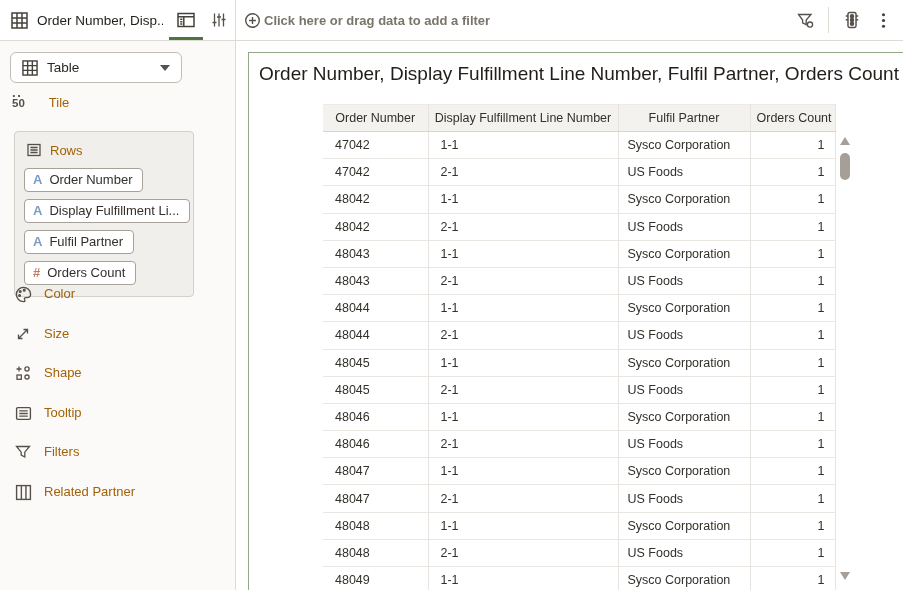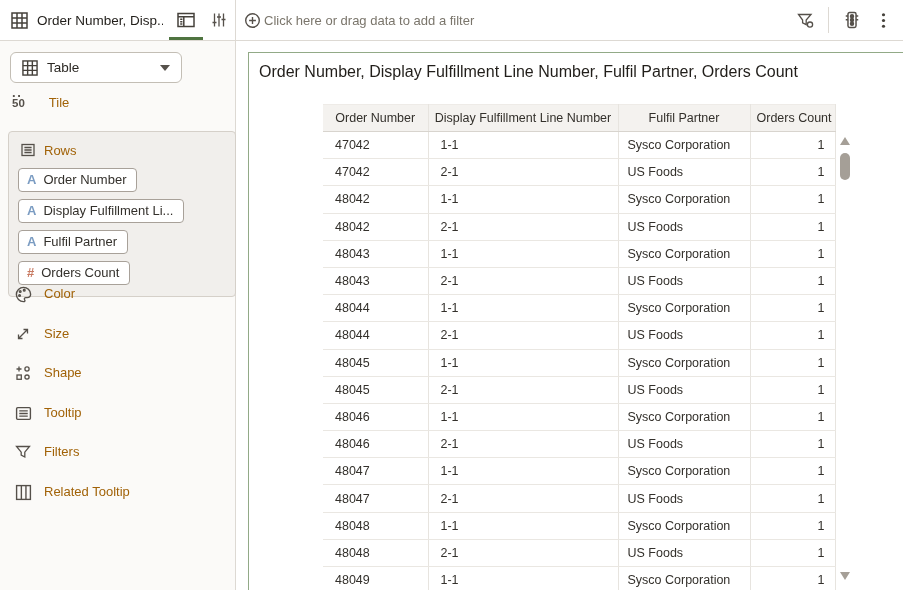--- a/index.html
+++ b/index.html
@@ -7,52 +7,52 @@
   body { font-family:"Liberation Sans","DejaVu Sans",sans-serif; color:#33302b; }
   .screen { position:relative; width:903px; height:590px; overflow:hidden; background:#fff; }
 
   
   .topbar { position:absolute; top:0; left:0; right:0; height:41px; display:flex; background:#fff; border-bottom:1px solid #ddd9d3; }
   .topbar-left { width:236px; flex:0 0 236px; display:flex; align-items:center; padding-left:11px; border-right:1px solid #ddd9d3; }
   .app-grid-icon { display:flex; margin-right:9px; flex:0 0 auto; }
   .topbar-title { font-size:13.5px; color:#211e1a; white-space:nowrap; overflow:hidden; margin-right:6px; }
   .tab { height:40px; display:flex; align-items:center; padding:3px 8px 0 8px; border-bottom:3px solid transparent; cursor:pointer; }
   .tab.active { border-bottom-color:#4f7440; }
-  .topbar-filter { flex:1; display:flex; align-items:center; gap:3px; padding-left:8px; color:#7a756b; font-size:13px; cursor:pointer; }
+  .topbar-filter { flex:1; display:flex; align-items:center; gap:3px; padding-left:8px; color:#7a756b; font-size:13px; cursor:pointer;font-weight:bold; }
   .topbar-right { display:flex; align-items:center; padding-right:13px; }
   .tb-icon { display:flex; align-items:center; cursor:pointer; padding:4px; }
   .tb-divider { width:1px; height:26px; background:#ddd9d3; margin:0 10px; }
   .kebab { margin-left:12px; }
 
   
   .sidebar { position:absolute; top:41px; left:0; width:236px; bottom:0; background:#fbfaf8; border-right:1px solid #ddd9d3; }
   .viz-select { position:absolute; left:10px; top:11px; width:172px; height:31px; background:#fff; border:1px solid #c3beb5; border-radius:6px; display:flex; align-items:center; gap:9px; padding:0 11px; cursor:pointer; }
   .viz-select-label { font-size:13.5px; color:#2b2823; flex:1; }
   .caret-down { width:0; height:0; border-left:5px solid transparent; border-right:5px solid transparent; border-top:6px solid #56514b; }
   .tile-row { position:absolute; left:12px; top:54px; display:flex; align-items:center; gap:24px; cursor:pointer; }
   .tile-icon { position:relative; font-size:11.5px; font-weight:700; color:#55504a; line-height:1; padding-top:3px; }
   .tile-icon::before { content:"\00b7\00b7"; position:absolute; top:-6px; left:0; font-size:13px; letter-spacing:1px; font-weight:700; }
   .side-label { font-size:13px; color:#a16207; }
 
-  .rows-panel { position:absolute; left:8px; top:90px; width:228px; background:#f1efec; border:1px solid #d5d0c9; border-radius:4px; padding:9px 0 4px 9px; }
+  .rows-panel { position:absolute; left:14px; top:90px; width:180px; background:#f1efec; border:1px solid #d5d0c9; border-radius:4px; padding:9px 0 4px 9px; }
   .rows-head { display:flex; align-items:center; gap:8px; margin:1px 0 10px 2px; }
   .chip { display:flex; align-items:center; gap:7px; width:fit-content; max-width:200px; background:#fff; border:1px solid #a8a199; border-radius:4px; padding:3px 10px 4px 8px; margin-bottom:7px; cursor:grab; }
   .chip-label { font-size:13px; color:#33302b; white-space:nowrap; }
   .chip-icon { font-size:13px; font-weight:600; line-height:1; }
   .chip-icon.text { color:#7b9cc2; }
   .chip-icon.number { color:#c87a62; }
 
   .settings-list { position:absolute; left:0; top:245px; right:0; }
   .settings-item { height:39.6px; display:flex; align-items:flex-start; gap:12px; padding-left:14px; cursor:pointer; }
   .settings-item .ico { width:18px; display:flex; justify-content:center; }
 
   
   .main { position:absolute; top:41px; left:236px; right:0; bottom:0; background:#fff; }
   .viz-selection { position:absolute; left:12px; top:11px; right:-2px; bottom:-2px; border:1px solid #92aa87; }
-  .viz-title { padding:10px 0 0 10px; font-size:16px; color:#211e1a; }
+  .viz-title { padding:10px 0 0 10px; font-size:19px; color:#211e1a; }
 
   .table-wrap { position:absolute; left:74px; top:51px; width:530px; bottom:0; overflow:hidden; }
   table.data { border-collapse:collapse; table-layout:fixed; width:512px; border-right:1px solid #e7e4df; }
   table.data th { width:105px; height:27px; background:#f4f2ef; font-weight:400; font-size:12.5px; color:#33302b; text-align:center; border-right:1px solid #e7e4df; border-bottom:1px solid #d8d4ce; border-top:1px solid #eeebe7; padding:0 6px; overflow:hidden; white-space:nowrap; }
   table.data th:nth-child(1){ width:105px; } table.data th:nth-child(2){ width:190px;text-align:center; }
   table.data th:nth-child(3){ width:132px; } table.data th:nth-child(4){ width:85px; }
   table.data td { height:27.2px; font-size:12.5px; color:#33302b; border-right:1px solid #e7e4df; border-bottom:1px solid #eae7e2; padding:0 10px 0 12px; white-space:nowrap; overflow:hidden; }
   table.data td:nth-child(3){ padding-left:9px; }
   table.data td:nth-child(4){ text-align:right; }
 
@@ -215,21 +215,21 @@
           </span>
           <span class="side-label">Filters</span>
         </div>
         <div class="settings-item">
           <span class="ico">
             <svg class="lineic" width="17" height="17" viewBox="0 0 16 16">
               <rect x="1.5" y="1.5" width="13" height="13"></rect>
               <path d="M6 1.5v13M10.3 1.5v13"></path>
             </svg>
           </span>
-          <span class="side-label">Related Tooltip</span>
+          <span class="side-label">Related Partner</span>
         </div>
       </div>
   </aside>
 
   <main class="main">
     <div class="viz-selection">
       <div class="viz-title">Order Number, Display Fulfillment Line Number, Fulfil Partner, Orders Count</div>
       <div class="table-wrap">
         <table class="data">
           <thead>

